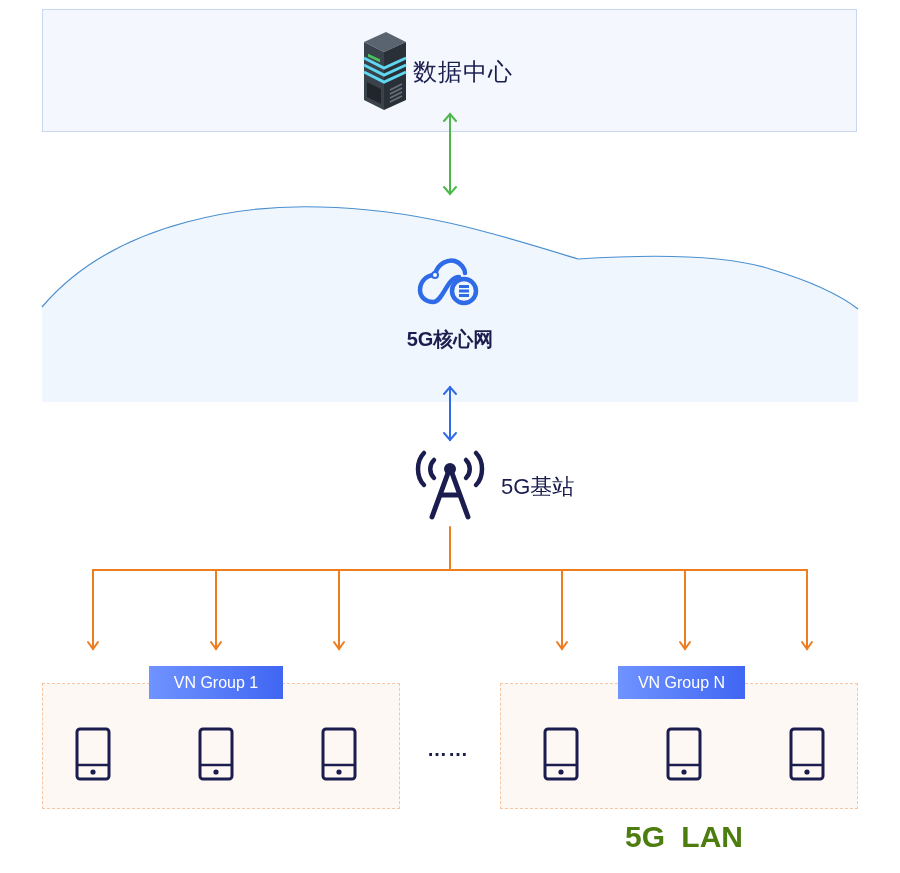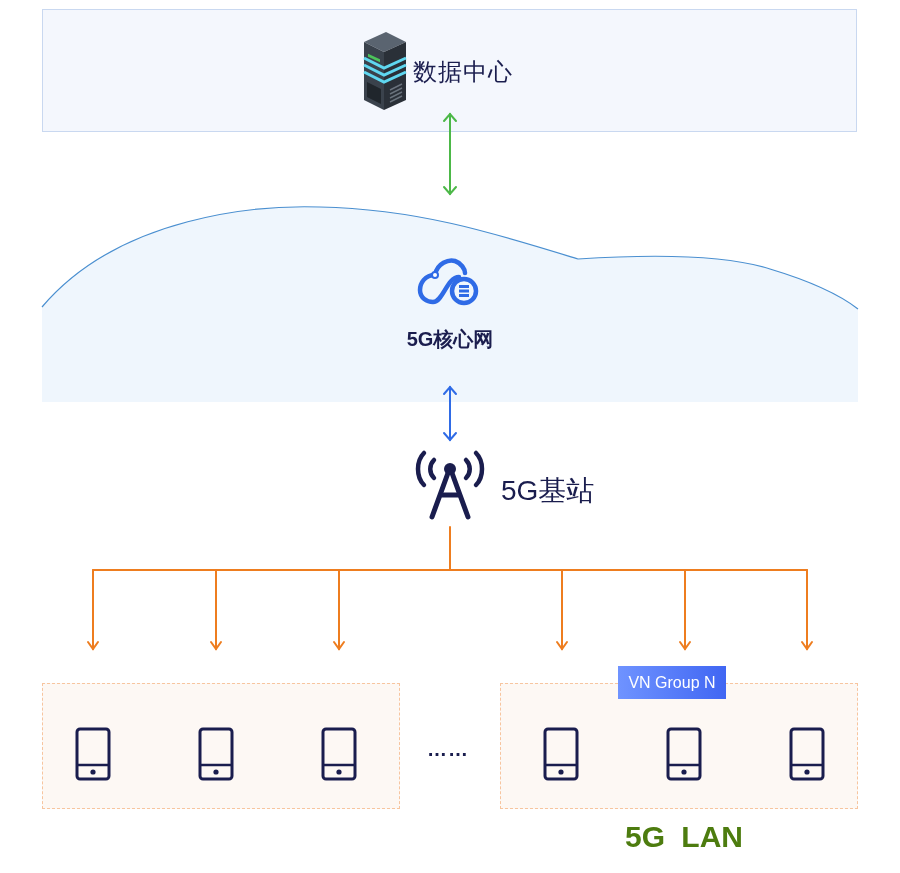--- a/index.html
+++ b/index.html
@@ -5,29 +5,29 @@
     html, body { margin: 0; padding: 0; background: #ffffff; }
     body { width: 900px; height: 873px; position: relative; overflow: hidden;
            font-family: "Liberation Sans", "DejaVu Sans", sans-serif; }
     #stage { position: absolute; left: 0; top: 0; width: 900px; height: 873px; }
     .abs { position: absolute; }
     .dc-box { left: 42px; top: 9px; width: 815px; height: 123px; background: #f4f7fd;
               border: 1.5px solid #c9d8f0; box-sizing: border-box; }
     .dc-label { left: 413px; top: 56px; font-size: 24px; color: #1a1d4e; letter-spacing: 1px; }
     .core-label { left: 0; width: 900px; top: 326px; text-align: center; font-size: 20px;
                   font-weight: bold; color: #1a1d4e; }
-    .bs-label { left: 501px; top: 472px; font-size: 28px; color: #1a1d4e; }
+    .bs-label { left: 501px; top: 472px; font-size: 22px; color: #1a1d4e; }
     .group-box { top: 683px; height: 126px; background: #fdf8f4; border: 1.5px dashed #f7c59f;
                  box-sizing: border-box; }
     .g1 { left: 42px; width: 358px; }
     .gn { left: 500px; width: 358px; }
     .group-tag { top: 666px; height: 33px; line-height: 33px; text-align: center; color: #ffffff;
                  font-size: 16px; background: linear-gradient(90deg, #6f93ff 0%, #4066f3 100%); }
     .t1 { left: 149px; width: 134px; }
-    .tn { left: 618px; width: 108px; }
+    .tn { left: 618px; width: 127px; }
     .ellipsis { left: 427px; top: 738px; font-size: 20px; color: #1a1d4e; letter-spacing: 1px; font-weight: bold; }
     .lan-label { left: 625px; top: 820px; font-size: 30px; font-weight: bold; color: #4d7c0f; word-spacing: 8px; }
     .phone { width: 36px; height: 54px; }
   </style>
 </head>
 <body>
 
 <div id="stage">
 
   <div class="abs dc-box"></div>
@@ -129,20 +129,21 @@
           <polyline points="680,117 685,124 690,117"></polyline>
       </g>
       <g>
         <line x1="807" y1="45" x2="807" y2="124"></line>
           <polyline points="802,117 807,124 812,117"></polyline>
       </g>
     </g>
   </svg>
 
   <div class="abs group-box g1"></div>
+  <div class="abs group-tag t1">VN Group 1</div>
 
   <div class="abs group-box gn"></div>
   <div class="abs group-tag tn">VN Group N</div>
 
   <div id="phones">
       <svg class="abs phone" style="left:75px;top:727px" width="36" height="54" viewBox="0 0 36 54">
         <rect x="2" y="2" width="32" height="50" rx="3" fill="none" stroke="#1a1d4e" stroke-width="3"></rect>
         <line x1="2" y1="38" x2="34" y2="38" stroke="#1a1d4e" stroke-width="2.5"></line>
         <circle cx="18" cy="45" r="2.6" fill="#1a1d4e"></circle>
       </svg>

